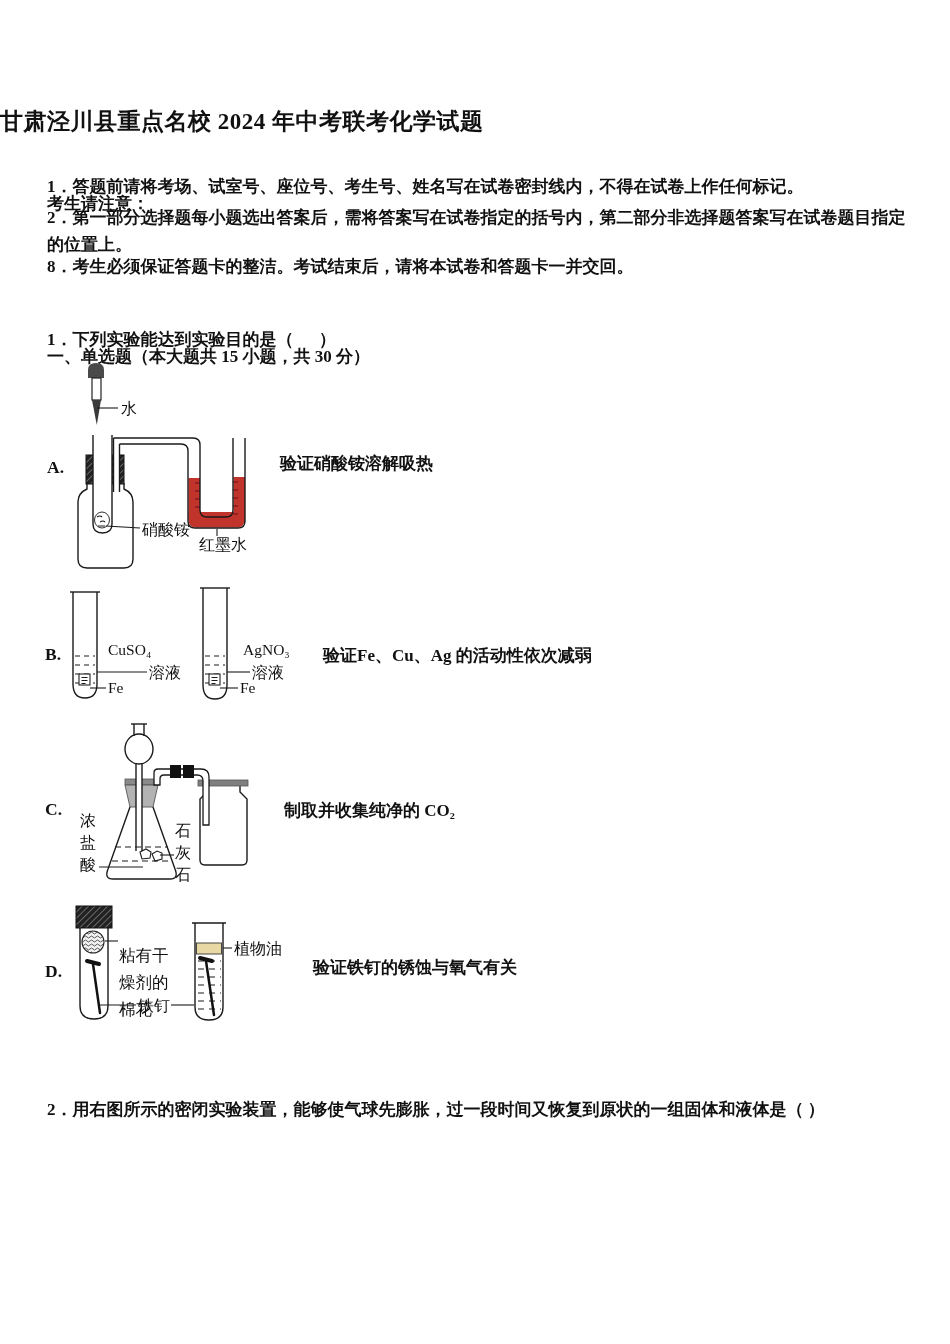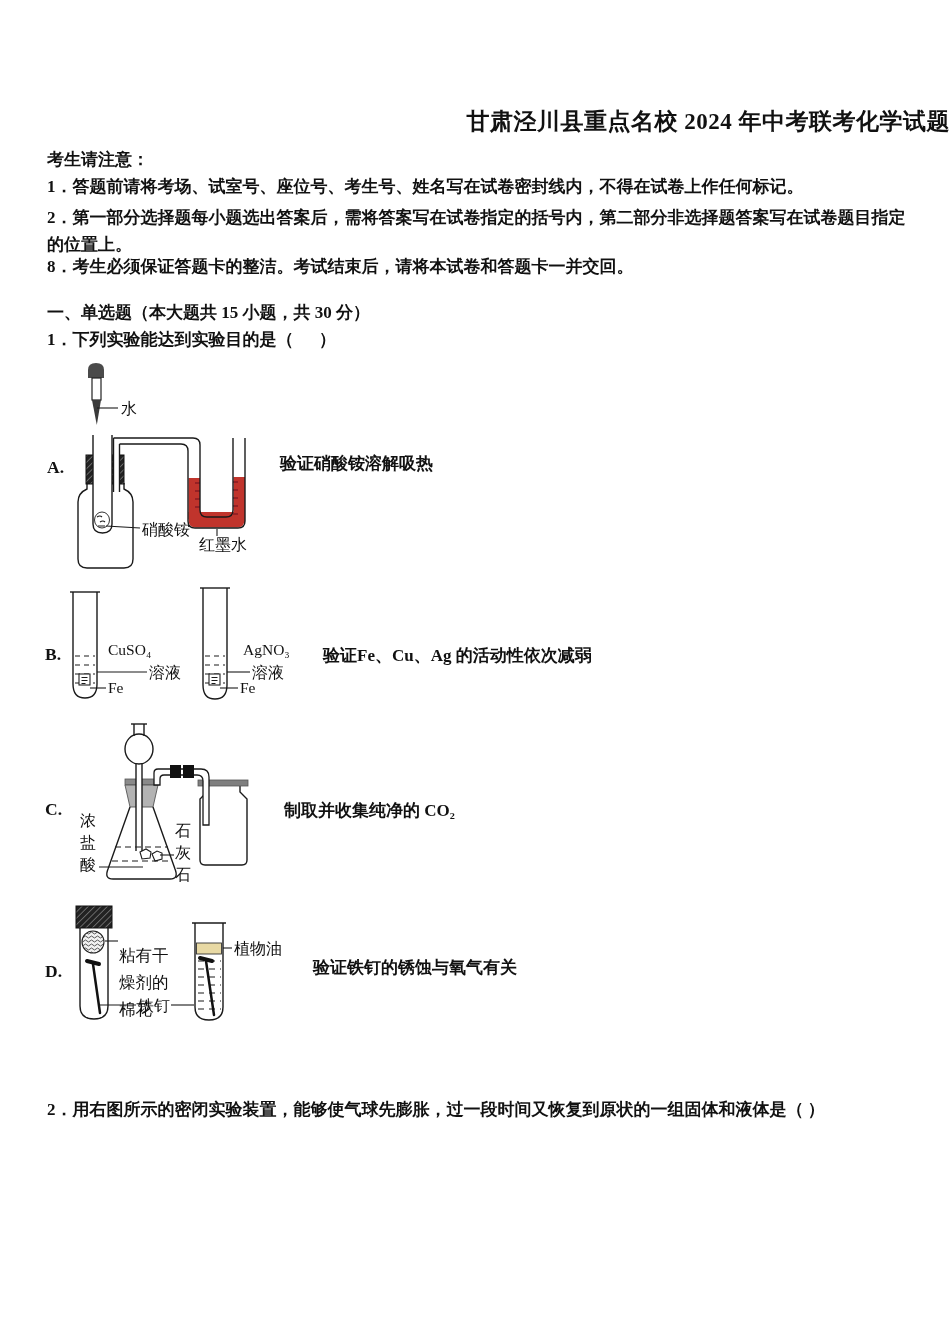--- a/index.html
+++ b/index.html
@@ -4,22 +4,22 @@
 <style>
   * { margin:0; padding:0; box-sizing:border-box; }
   html,body { background:#ffffff; }
   body {
     width:950px; height:1344px; position:relative;
     font-family:"Liberation Serif","DejaVu Serif",serif;
     color:#111;
   }
   .abs { position:absolute; }
   .body-text { font-size:17px; line-height:27px; font-weight:600; white-space:pre-wrap; }
-  .title { font-size:23px; font-weight:700; text-align:right; letter-spacing:0.5px; }
-  .bold { font-weight:700; }
+  .title { font-size:23px; font-weight:700; text-align:left; letter-spacing:0.5px; }
+  .bold { font-weight:700;margin-top:44px; }
   .desc { font-size:17px; font-weight:700; white-space:pre-wrap;margin-left:28px; }
   .opt-label { font-size:17.5px; font-weight:700; }
   .vlabel {
     font-size:16px; line-height:22px; font-weight:400;
     word-break:break-all; white-space:normal;
   }
   .cotton-label {
     font-size:16.5px; line-height:27px; font-weight:400;
     word-break:break-all; white-space:normal;
   }

